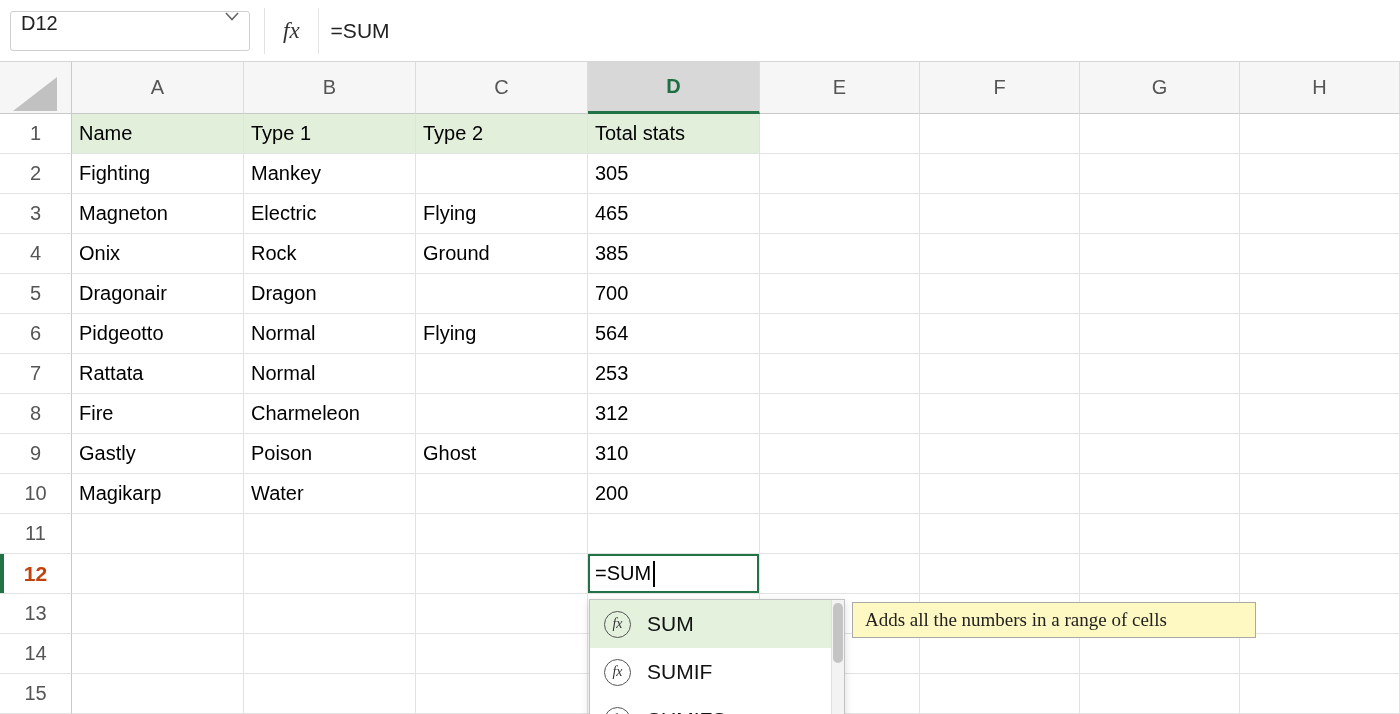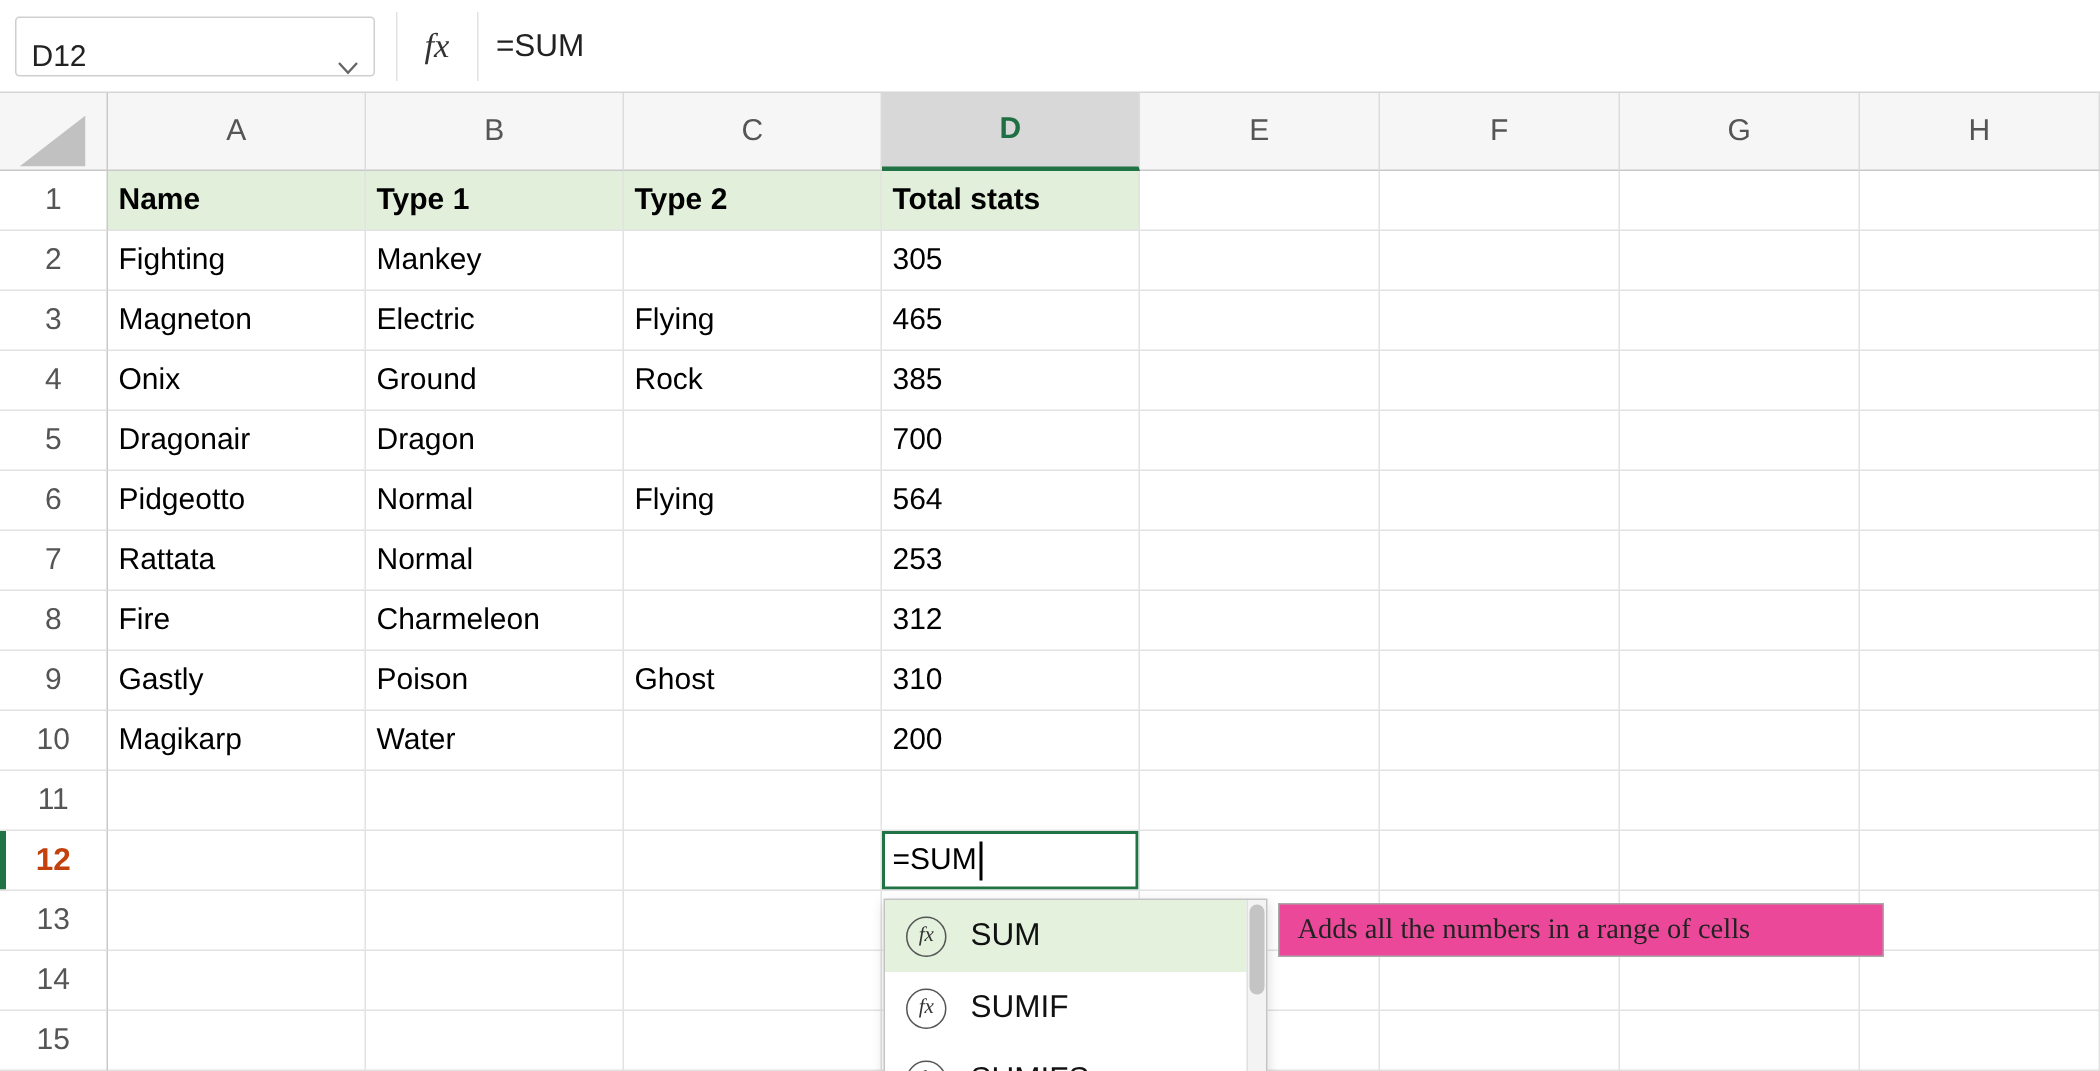--- a/index.html
+++ b/index.html
@@ -3,21 +3,21 @@
 <meta charset="utf-8">
 <style>
   *{box-sizing:border-box;margin:0;padding:0}
   html,body{width:1400px;height:714px;overflow:hidden;background:#fff;
     font-family:"Liberation Sans",sans-serif;position:relative}
 
   
   .topbar{position:absolute;top:0;left:0;width:1400px;height:62px;background:#fff;
     border-bottom:1px solid #d6d6d6;display:flex;align-items:center;z-index:3}
   .namebox{width:240px;height:40px;margin-left:10px;border:1px solid #cfcfcf;border-radius:3px;
-    display:flex;align-items:flex-end;padding:0 10px;font-size:20px;color:#222;background:#fff}
+    display:flex;align-items:flex-start;padding:0 10px;font-size:20px;color:#222;background:#fff}
   .namebox .chev{margin-left:auto;display:flex;align-items:center}
   .fxbtn{height:46px;margin-left:14px;padding:0 18px;border-left:1px solid #e2e2e2;
     border-right:1px solid #e2e2e2;display:flex;align-items:center;
     font-family:"Liberation Serif",serif;font-style:italic;font-size:23px;color:#333}
   .formula{flex:1;padding-left:12px;font-size:21px;color:#222;display:flex;align-items:center}
 
   
   .sheet{position:absolute;top:62px;left:0;width:1400px;height:652px;display:grid;
     grid-template-columns:72px 172px 172px 172px 172px 160px 160px 160px 160px;
     grid-template-rows:52px repeat(15,40px)}
@@ -25,38 +25,38 @@
   .corner svg{position:absolute;left:13px;bottom:2px}
   .colhead{background:#f6f6f6;border-right:1px solid #dcdcdc;border-bottom:1px solid #c9c9c9;
     display:flex;align-items:center;justify-content:center;font-size:20px;color:#555}
   .colhead.sel{background:#d8d8d8;color:#1f6f43;font-weight:700;border-bottom:3px solid #217346}
   .rowhead{background:#fff;border-right:1px solid #c9c9c9;border-bottom:1px solid #e2e2e2;
     display:flex;align-items:center;justify-content:center;font-size:20px;color:#555}
   .rowhead.sel{font-weight:700;color:#c2410c;font-size:21px;box-shadow:inset 4px 0 0 #217346}
   .cell{background:#fff;border-right:1px solid #e2e2e2;border-bottom:1px solid #e2e2e2;
     padding-left:7px;display:flex;align-items:center;font-size:20px;color:#000;
     white-space:nowrap;overflow:visible}
-  .cell.hdr{background:#e2efda;font-weight:700}
+  .cell.hdr{background:#e2efda;font-weight:400}
   .cell.active{box-shadow:inset 0 0 0 2px #217346;position:relative;z-index:2}
   .caret{width:0;border-left:2px solid #000;height:26px;margin-left:2px}
 
   
   .dropdown{position:absolute;left:589px;top:599px;width:256px;height:200px;background:#fff;
     border:1px solid #c3c3c3;box-shadow:0 3px 8px rgba(0,0,0,.15);z-index:5;display:flex}
   .dd-list{flex:1}
   .dd-item{height:48px;display:flex;align-items:center;padding-left:14px;font-size:21px;color:#111}
   .dd-item.sel{background:#e3f1dd}
   .fx-circle{width:27px;height:27px;border:1.5px solid #555;border-radius:50%;display:flex;
     align-items:center;justify-content:center;font-family:"Liberation Serif",serif;
     font-style:italic;font-size:14px;color:#333;margin-right:16px;flex-shrink:0}
   .dd-scroll{width:13px;background:#f3f3f3;border-left:1px solid #e0e0e0;position:relative}
   .dd-thumb{position:absolute;top:3px;left:1px;width:10px;height:60px;background:#c4c4c4;border-radius:5px}
 
   
-  .tooltip{position:absolute;left:852px;top:602px;width:404px;height:36px;background:#ec4899;
+  .tooltip{position:absolute;left:852px;top:602px;width:404px;height:36px;background:#fef9c3;
     border:1px solid #a9a9a9;display:flex;align-items:center;padding:0 12px;
     font-family:"Liberation Serif",serif;font-size:19px;color:#222;z-index:5;white-space:nowrap}
 </style>
 </head>
 <body>
 
 <div class="topbar">
   <div class="namebox">
     <span>D12</span>
     <span class="chev">
@@ -109,22 +109,22 @@
     <div class="cell">Magneton</div>
     <div class="cell">Electric</div>
     <div class="cell">Flying</div>
     <div class="cell">465</div>
     <div class="cell"></div>
     <div class="cell"></div>
     <div class="cell"></div>
     <div class="cell"></div>
     <div class="rowhead">4</div>
     <div class="cell">Onix</div>
+    <div class="cell">Rock</div>
     <div class="cell">Ground</div>
-    <div class="cell">Rock</div>
     <div class="cell">385</div>
     <div class="cell"></div>
     <div class="cell"></div>
     <div class="cell"></div>
     <div class="cell"></div>
     <div class="rowhead">5</div>
     <div class="cell">Dragonair</div>
     <div class="cell">Dragon</div>
     <div class="cell"></div>
     <div class="cell">700</div>

